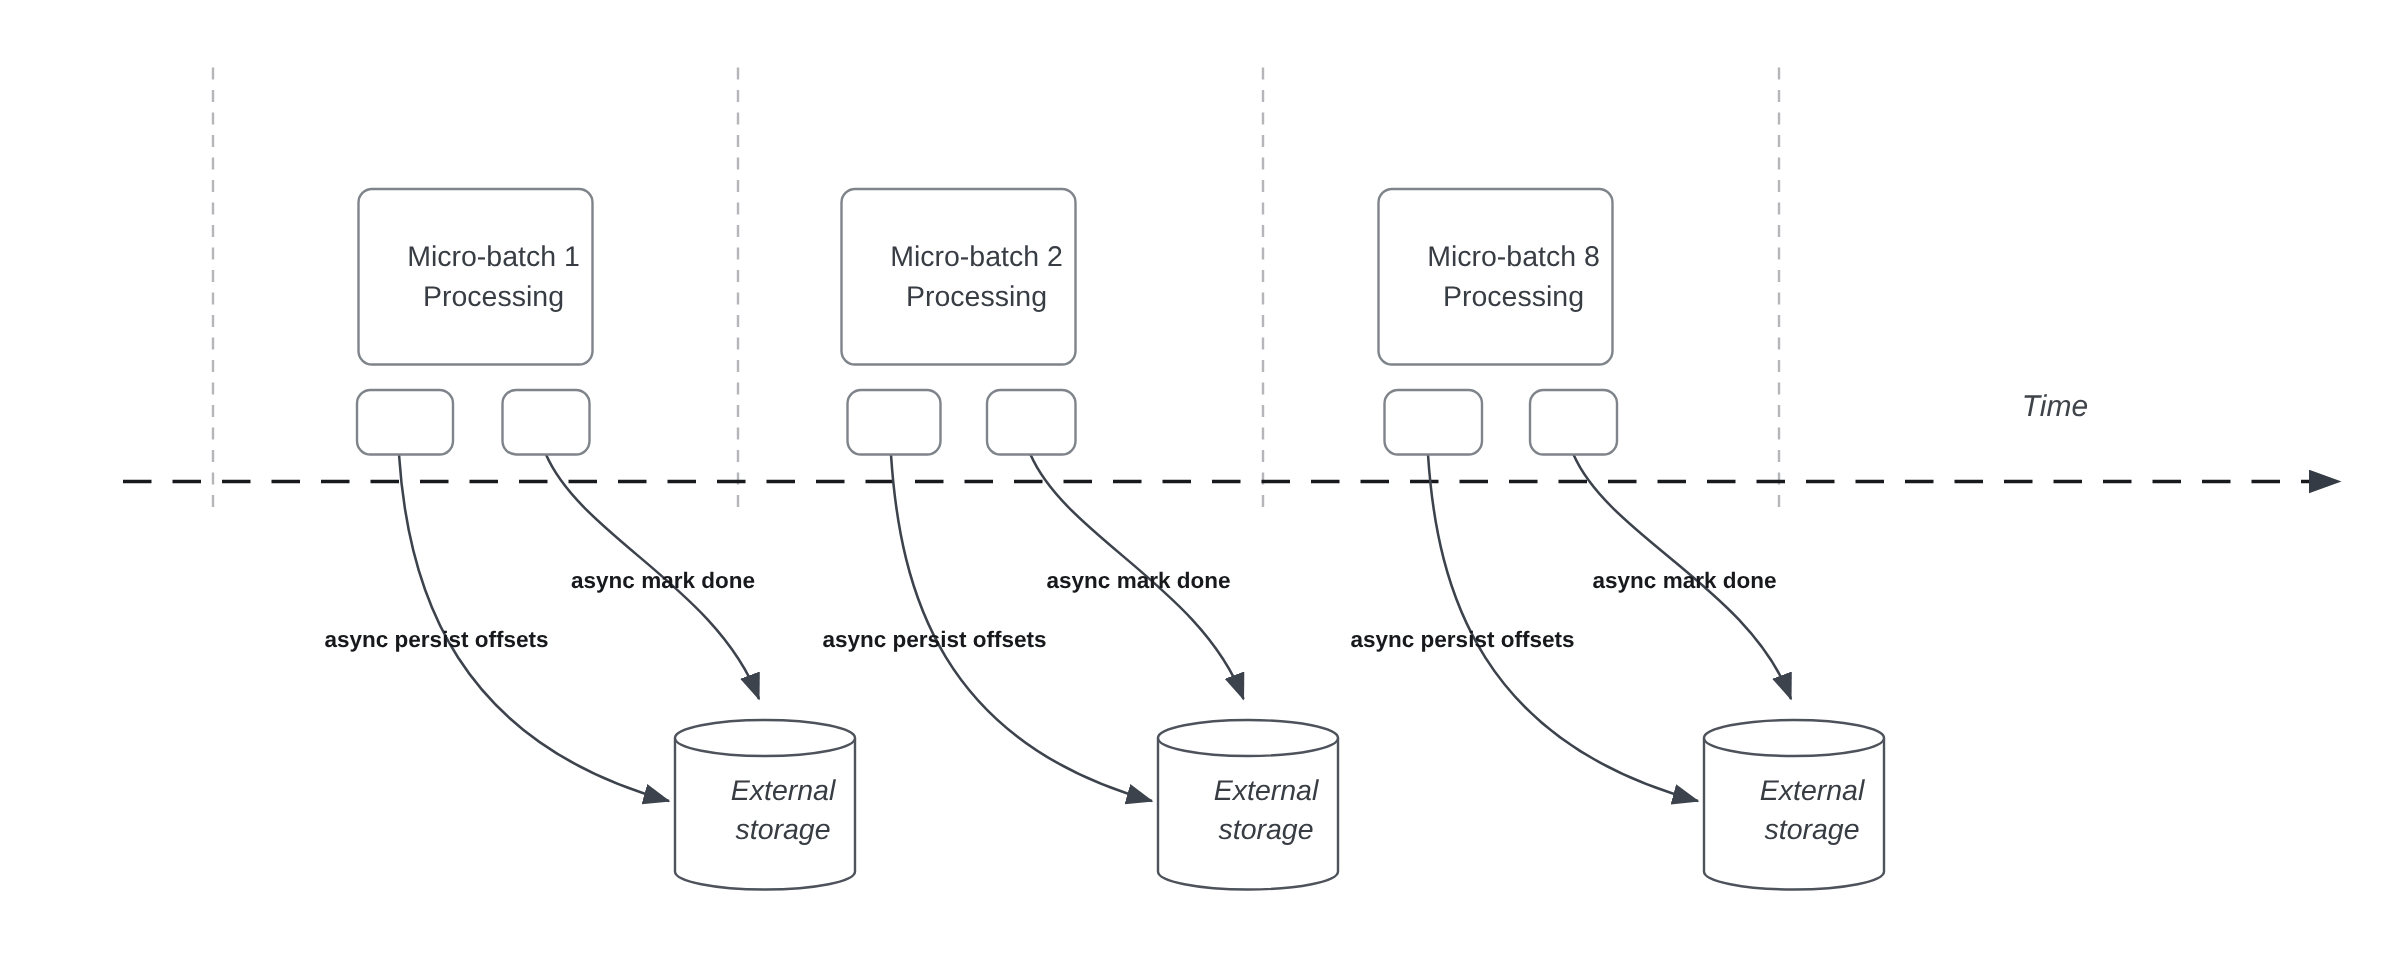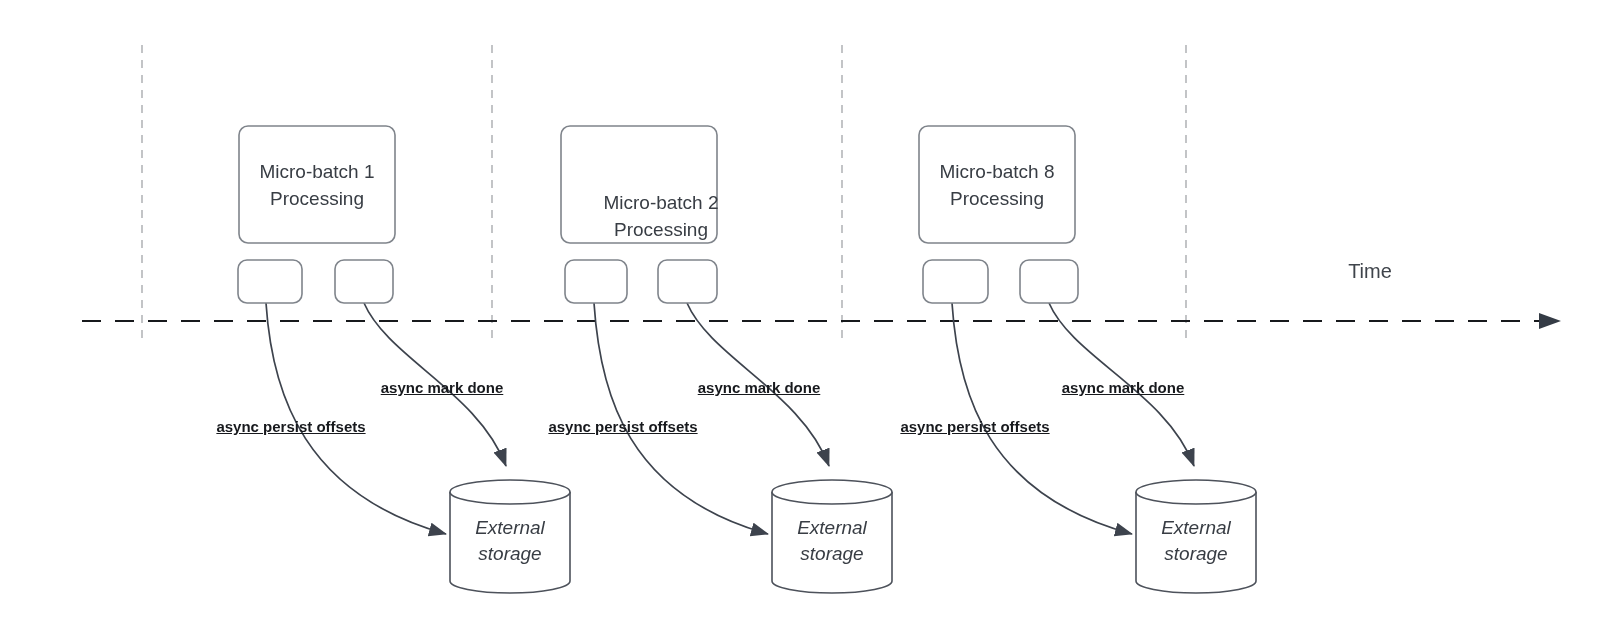--- a/index.html
+++ b/index.html
@@ -14,32 +14,32 @@
   .canvas svg { position: absolute; left: 0; top: 0; }
   .overlay {
     position: absolute;
     display: flex;
     flex-direction: column;
     align-items: center;
     justify-content: center;
     text-align: center;
     color: #383d44;
     pointer-events: none;
+    padding-left: 12px;
   }
   .box-label { width: 156px; height: 117px; font-size: 19px; line-height: 27px; top: 126px; }
   .storage-label { width: 120px; height: 72px; font-size: 19px; line-height: 26px; top: 505px; font-style: italic; }
   .flow-label {
     position: absolute;
     width: 220px;
     text-align: center;
     font-size: 15px;
     font-weight: bold;
     color: #17191d;
     pointer-events: none;
-    text-decoration: underline;
   }
   .time-label {
     position: absolute;
     width: 120px;
     text-align: center;
     font-size: 20px;
     color: #3f444b;
     pointer-events: none;
   }
 </style>
@@ -96,21 +96,21 @@
     <rect x="565" y="260" width="62" height="43" rx="9" fill="#ffffff" stroke="#7f848b" stroke-width="1.6"></rect>
     <rect x="658" y="260" width="59" height="43" rx="9" fill="#ffffff" stroke="#7f848b" stroke-width="1.6"></rect>
     <rect x="923" y="260" width="65" height="43" rx="9" fill="#ffffff" stroke="#7f848b" stroke-width="1.6"></rect>
     <rect x="1020" y="260" width="58" height="43" rx="9" fill="#ffffff" stroke="#7f848b" stroke-width="1.6"></rect>
   </svg>
 
   <div class="overlay box-label" style="left:239px;">
     <span>Micro-batch 1</span>
     <span>Processing</span>
   </div>
-  <div class="overlay box-label" style="left:583px;justify-content:flex-end;">
+  <div class="overlay box-label" style="left:561px;">
     <span>Micro-batch 2</span>
     <span>Processing</span>
   </div>
   <div class="overlay box-label" style="left:919px;">
     <span>Micro-batch 8</span>
     <span>Processing</span>
   </div>
 
   <div class="flow-label" style="left:181px; top:418px;">async persist offsets</div>
   <div class="flow-label" style="left:332px; top:379px;">async mark done</div>
@@ -125,15 +125,15 @@
   </div>
   <div class="overlay storage-label" style="left:772px;">
     <span>External</span>
     <span>storage</span>
   </div>
   <div class="overlay storage-label" style="left:1136px;">
     <span>External</span>
     <span>storage</span>
   </div>
 
-  <div class="time-label" style="left:1310px; top:260px;">Time</div>
+  <div class="time-label" style="left:1310px; top:260px;font-style:italic;">Time</div>
 
 </div>
 
 </body></html>

